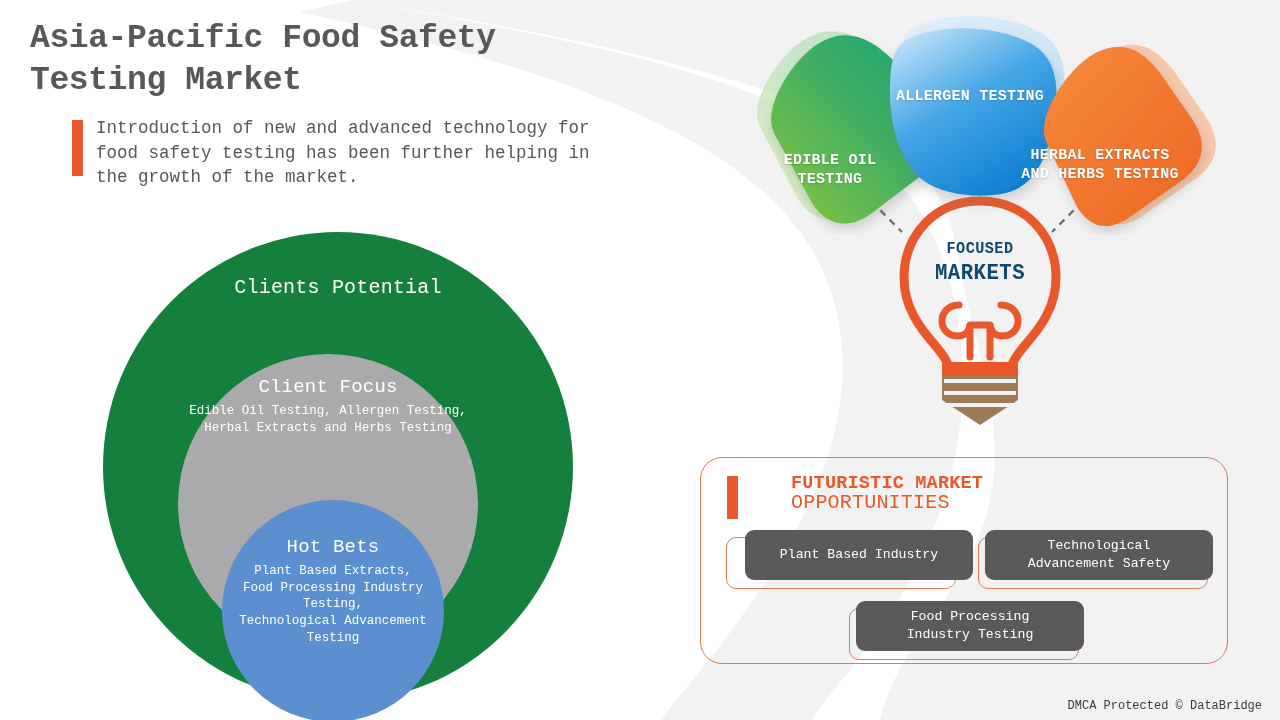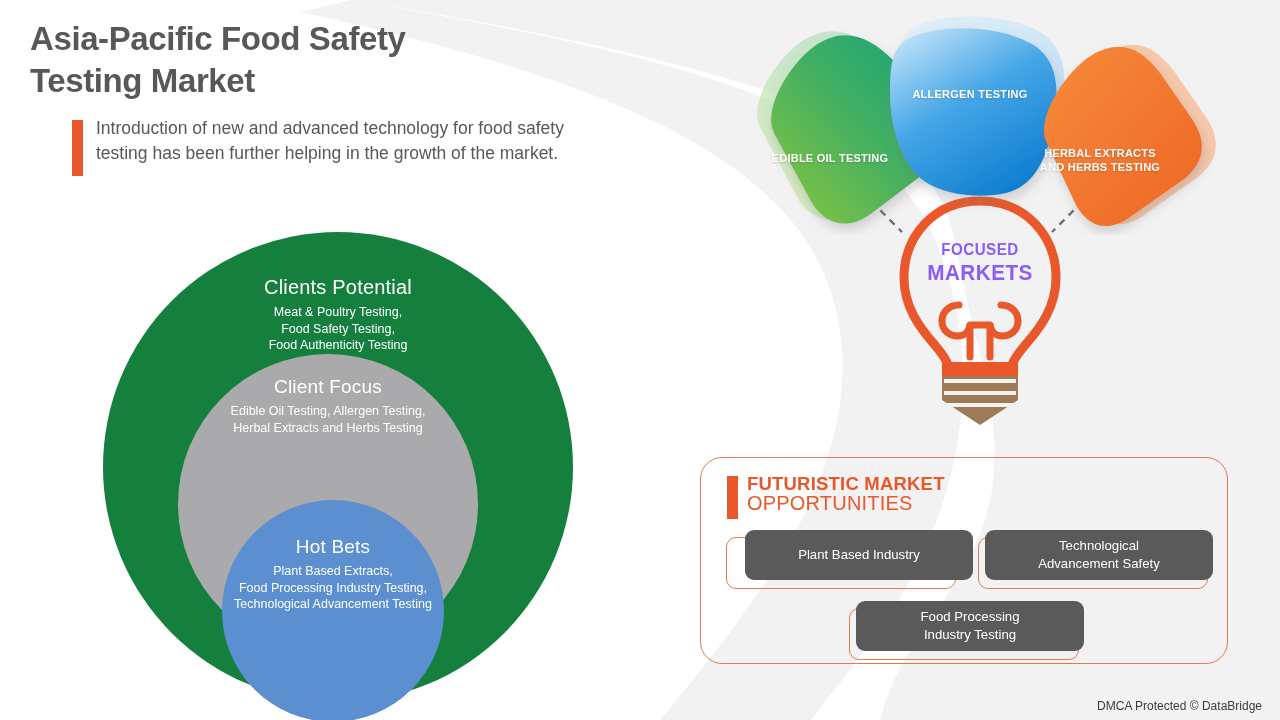--- a/index.html
+++ b/index.html
@@ -2,21 +2,21 @@
 <html><head>
 <meta charset="utf-8">
 <style>
   html,body{margin:0;padding:0;}
   body{
     width:1280px;height:720px;overflow:hidden;
     background:#ffffff;
     font-family:"Liberation Sans",sans-serif;
     position:relative;
   }
-  .stage{position:absolute;inset:0;width:1280px;height:720px;}
+  .stage{position:absolute;inset:0;width:1280px;height:720px;font-family:Liberation Mono, monospace;}
 
   
   .bg-blob{position:absolute;left:0;top:0;width:1280px;height:720px;z-index:0;}
 
   
   .header{position:absolute;left:30px;top:18px;width:560px;z-index:5;}
   .title{
     font-size:33px;line-height:1.28;font-weight:bold;color:#58585a;
     letter-spacing:-0.4px;margin:0;
   }
@@ -32,41 +32,41 @@
   .circ-inner{left:122px;top:272px;width:222px;height:222px;background:#5b8fd0;}
   .c-head{color:#ffffff;font-size:20px;font-weight:normal;letter-spacing:.2px;}
   .c-body{color:#ffffff;font-size:12.5px;line-height:1.33;text-align:center;margin-top:5px;}
   .circ-outer .c-head{margin-top:44px;}
   .circ-mid .c-head{margin-top:22px;font-size:19px;text-align:center;}
   .circ-inner .c-head{margin-top:36px;font-size:19px;}
 
   
   .blobs{position:absolute;left:730px;top:5px;width:500px;height:230px;z-index:6;}
   .blob-label{
-    position:absolute;color:#ffffff;font-weight:bold;font-size:11px;
+    position:absolute;color:#ffffff;font-weight:bold;font-size:15px;
     letter-spacing:.25px;text-align:center;line-height:1.28;z-index:3;
     text-shadow:0 1px 2px rgba(0,0,0,.18);
   }
   .lbl-green{left:20px;top:146px;width:160px;}
   .lbl-blue{left:160px;top:82px;width:160px;}
   .lbl-orange{left:290px;top:141px;width:160px;}
 
   
   .bulb{position:absolute;left:880px;top:185px;width:200px;height:245px;z-index:5;}
   .bulb-txt{position:absolute;left:0;top:56px;width:200px;text-align:center;
-            color:#8b5cf6;font-weight:bold;line-height:1;letter-spacing:.5px;}
+            color:#0c4a6e;font-weight:bold;line-height:1;letter-spacing:.5px;}
   .bulb-t1{font-size:16.5px;display:block;transform:scaleX(.92);}
   .bulb-t2{font-size:22.5px;display:block;margin-top:4px;transform:scaleX(.92);}
 
   
   .opp{
     position:absolute;left:700px;top:457px;width:526px;height:205px;
     border:1.4px solid #e07b4e;border-radius:22px;z-index:5;background:transparent;
   }
-  .opp-head{display:flex;align-items:flex-start;margin:16px 0 0 26px;}
+  .opp-head{display:flex;align-items:flex-start;margin:16px 0 0 26px;gap:44px;}
   .opp-bar{width:11px;min-width:11px;height:43px;background:#e8582a;margin-right:9px;margin-top:2px;}
   .opp-t1{color:#e8582a;font-weight:bold;font-size:18.5px;letter-spacing:.2px;line-height:1.05;display:block;}
   .opp-t2{color:#e8582a;font-weight:normal;font-size:20px;letter-spacing:.2px;line-height:1.02;display:block;}
 
   .card{
     position:absolute;background:#5a5a5a;border-radius:9px;
     display:flex;align-items:center;justify-content:center;text-align:center;
     color:#ffffff;font-size:13.2px;line-height:1.34;z-index:3;
   }
   .card-ghost{
@@ -100,23 +100,20 @@
     <div class="sub-wrap">
       <div class="sub-bar"></div>
       <p class="subtitle">Introduction of new and advanced technology for food safety testing has been further helping in the growth of the market.</p>
     </div>
   </div>
 
   <div class="circles">
 
     <div class="circ circ-outer">
       <div class="c-head">Clients Potential</div>
-      <div class="c-body" style="white-space:pre-line">Meat &amp; Poultry Testing,
-Food Safety Testing,
-Food Authenticity Testing</div>
     </div>
 
     <div class="circ circ-mid">
       <div class="c-head">Client Focus</div>
       <div class="c-body" style="white-space:pre-line">Edible Oil Testing, Allergen Testing,
 Herbal Extracts and Herbs Testing</div>
     </div>
 
     <div class="circ circ-inner">
       <div class="c-head">Hot Bets</div>

